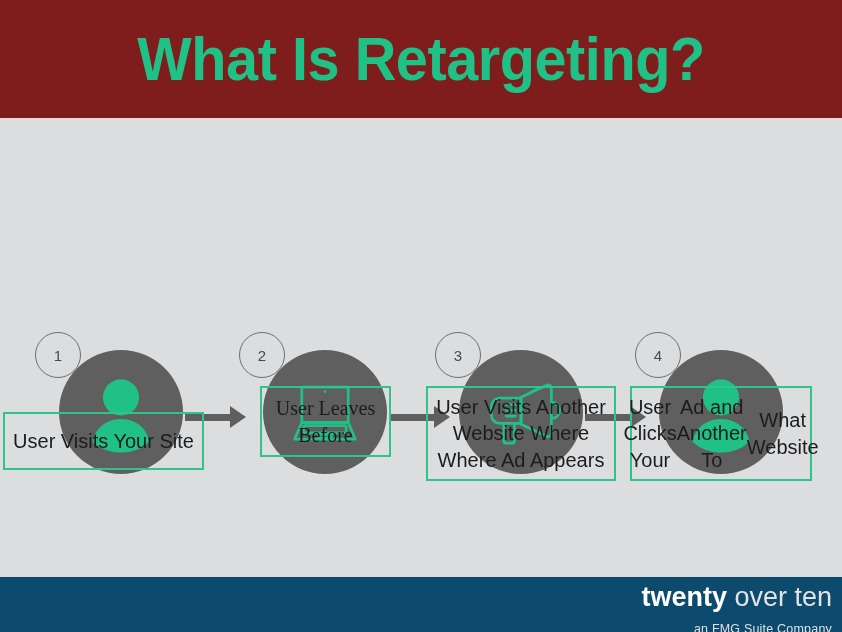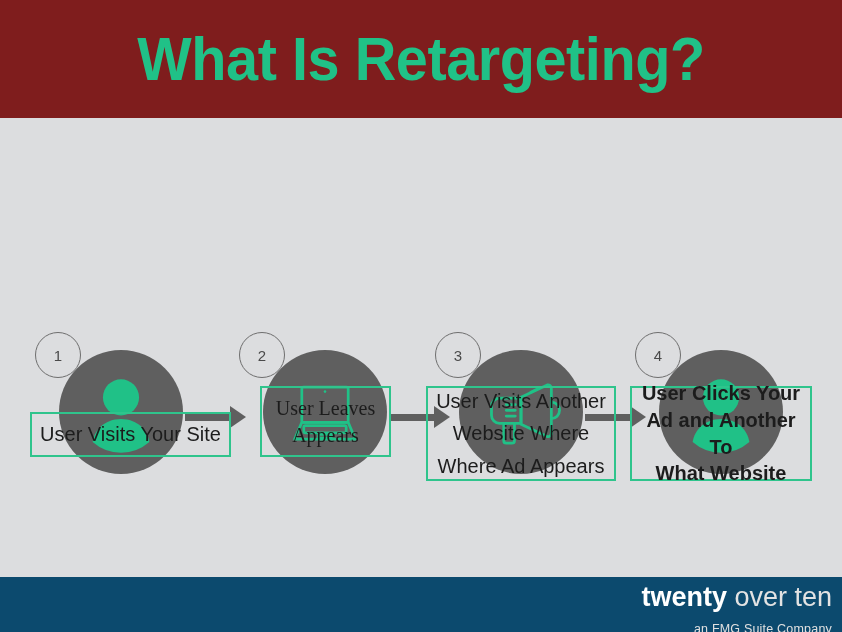--- a/index.html
+++ b/index.html
@@ -226,36 +226,36 @@
       <svg width="86" height="86" viewBox="0 0 100 100">
         <circle cx="50" cy="33" r="21" fill="#20c187"></circle>
         <path d="M50 58c-19 0-31 13-33 27a50 50 0 0 0 66 0c-2-14-14-27-33-27z" fill="#20c187"></path>
       </svg>
     </div>
     <div class="badge">
       <span>4</span>
     </div>
   </div>
 
-  <div class="caption" style="left:30px; top:294px; width:201px; height:45px;">
+  <div class="caption" style="left:3px; top:294px; width:201px; height:58px;">
     <span>User Visits Your Site</span>
   </div>
 
   <div class="caption" style="left:260px; top:268px; width:131px; height:71px; flex-direction:column;font-family:Liberation Serif, serif;">
     <span>User Leaves</span>
-    <span>Appears</span>
-  </div>
-
-  <div class="caption" style="left:426px; top:268px; width:190px; height:95px; flex-direction:column;gap:6px;">
+    <span>Before</span>
+  </div>
+
+  <div class="caption" style="left:426px; top:268px; width:190px; height:95px; flex-direction:column;">
     <span>User Visits Another</span>
     <span>Website Where</span>
     <span>Where Ad Appears</span>
   </div>
 
-  <div class="caption" style="left:630px; top:268px; width:182px; height:95px; flex-direction:column;font-weight:bold;">
+  <div class="caption" style="left:630px; top:268px; width:182px; height:95px; flex-direction:row;">
     <span>User Clicks Your</span>
     <span>Ad and Another To</span>
     <span>What Website</span>
   </div>
 
 </div>
 
 <div class="footer">
   <div class="brand">
     <div class="brand-main">

